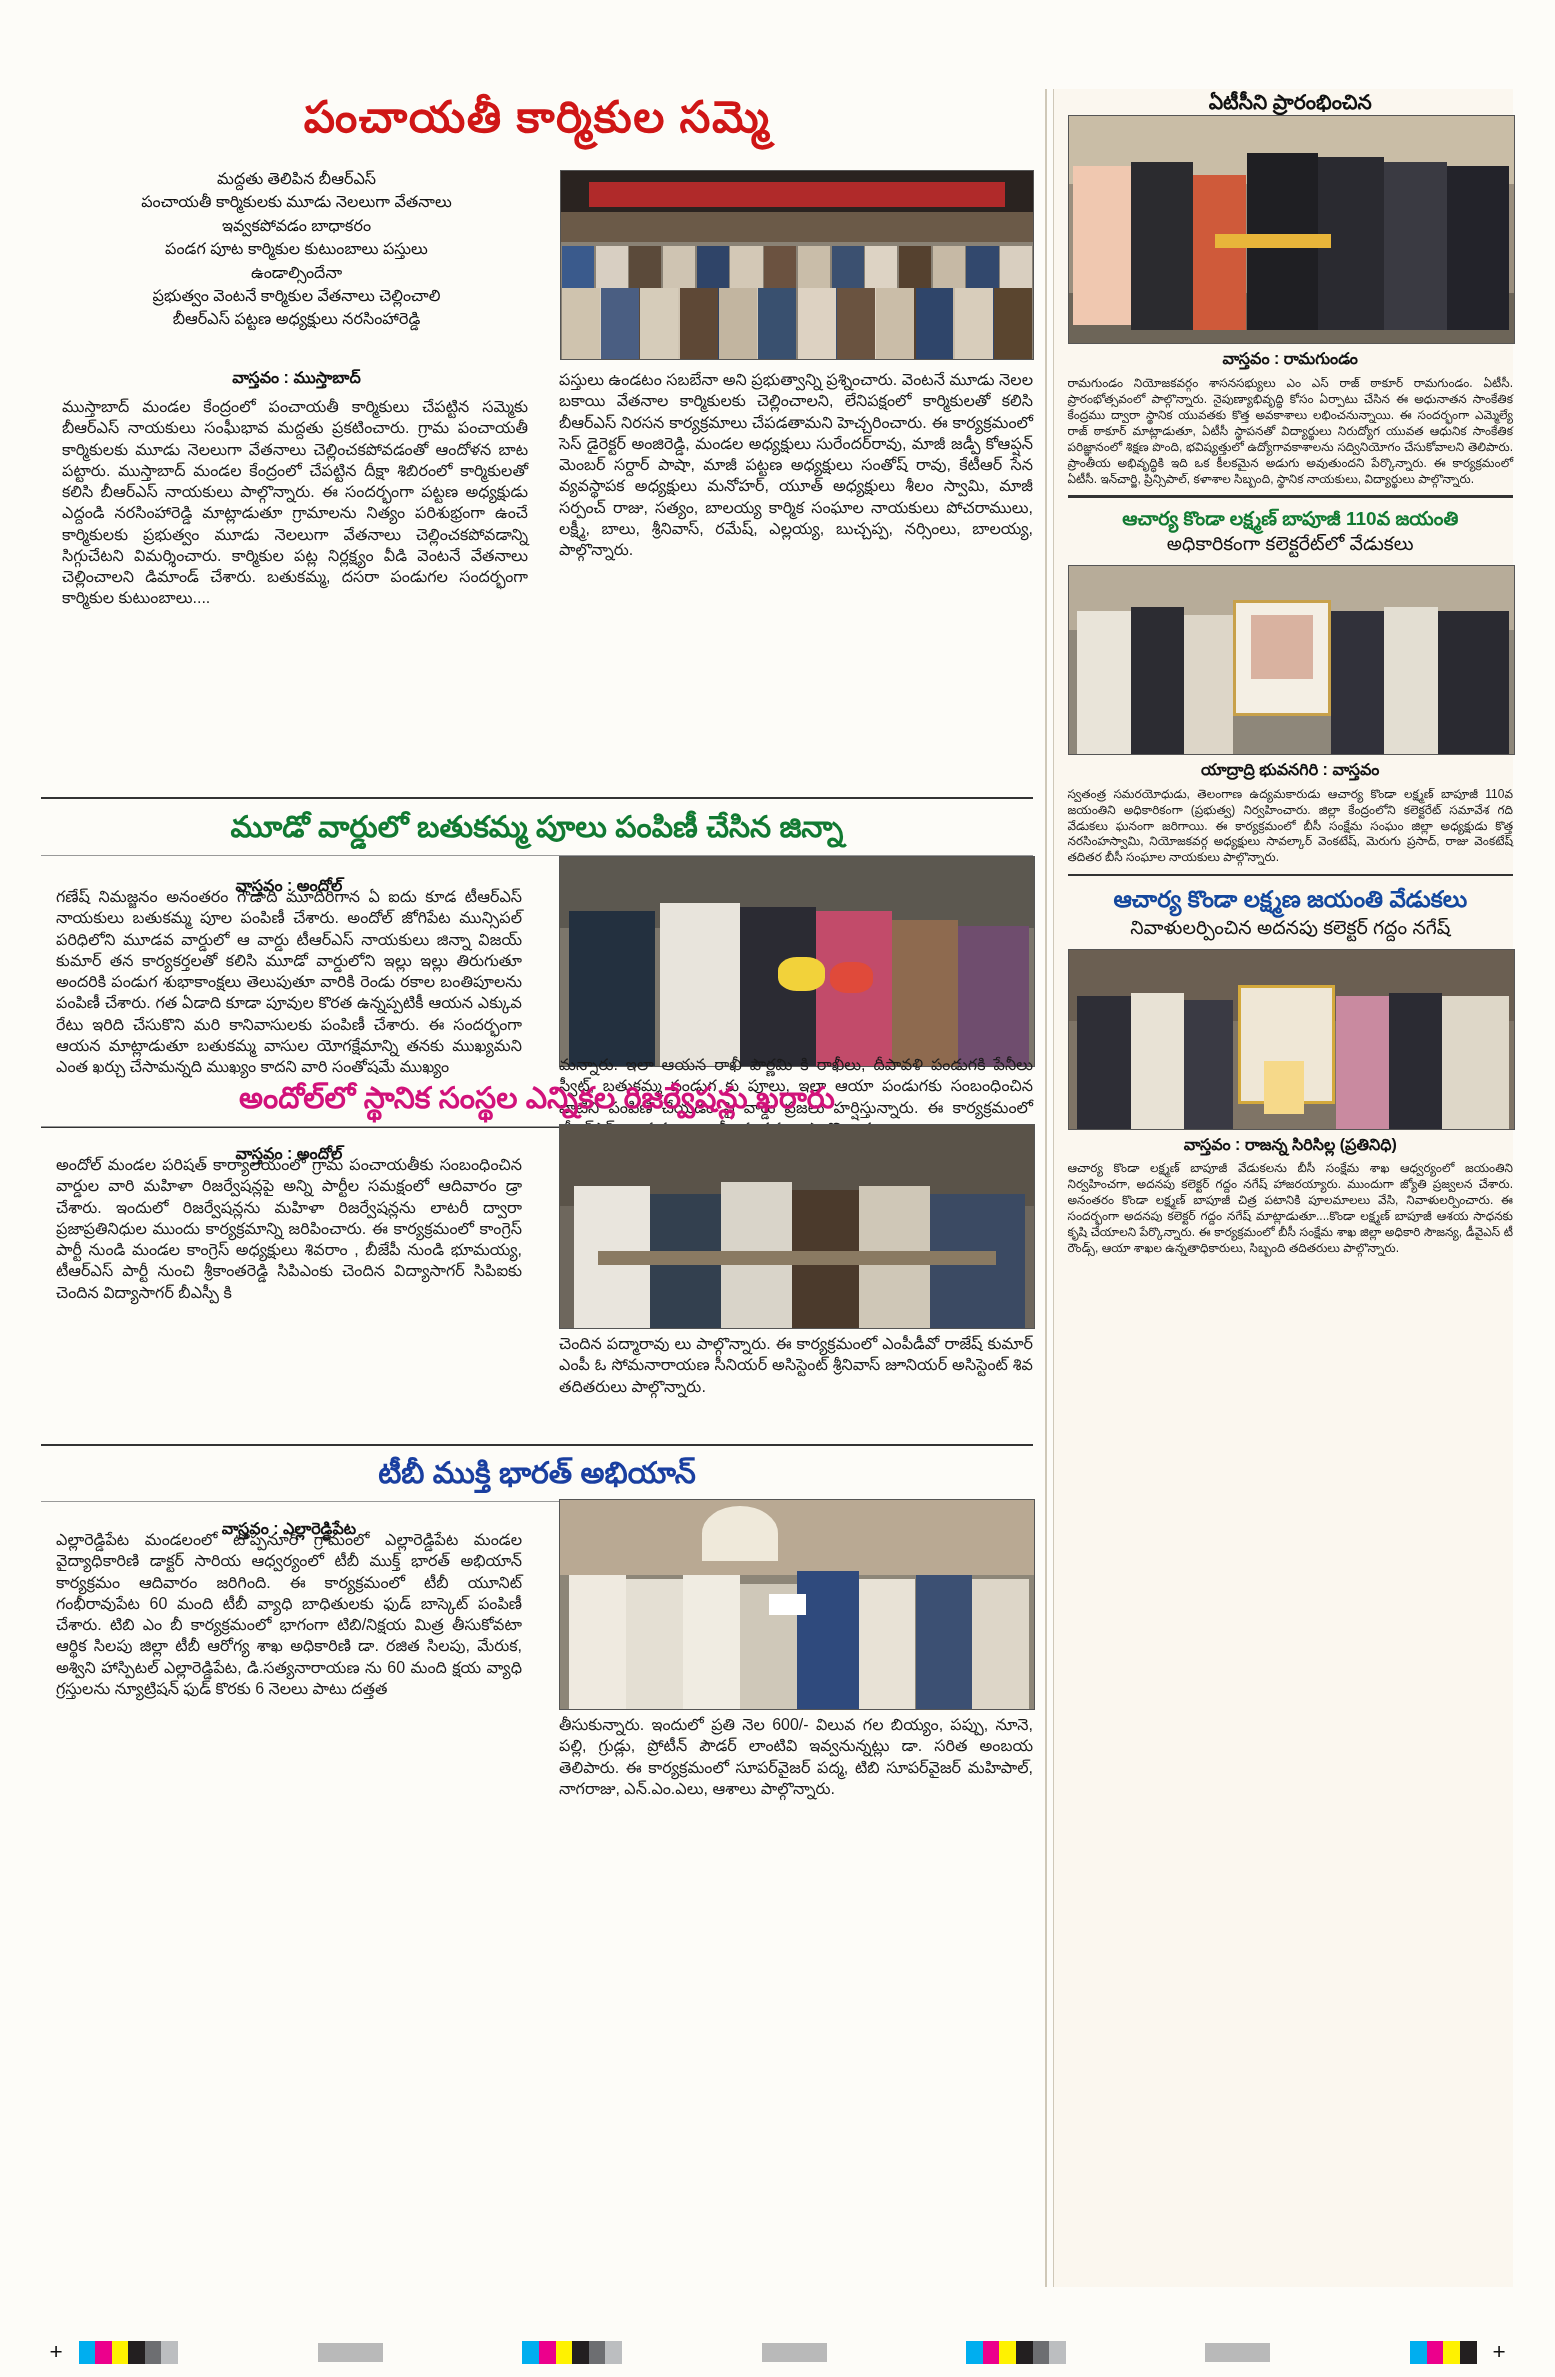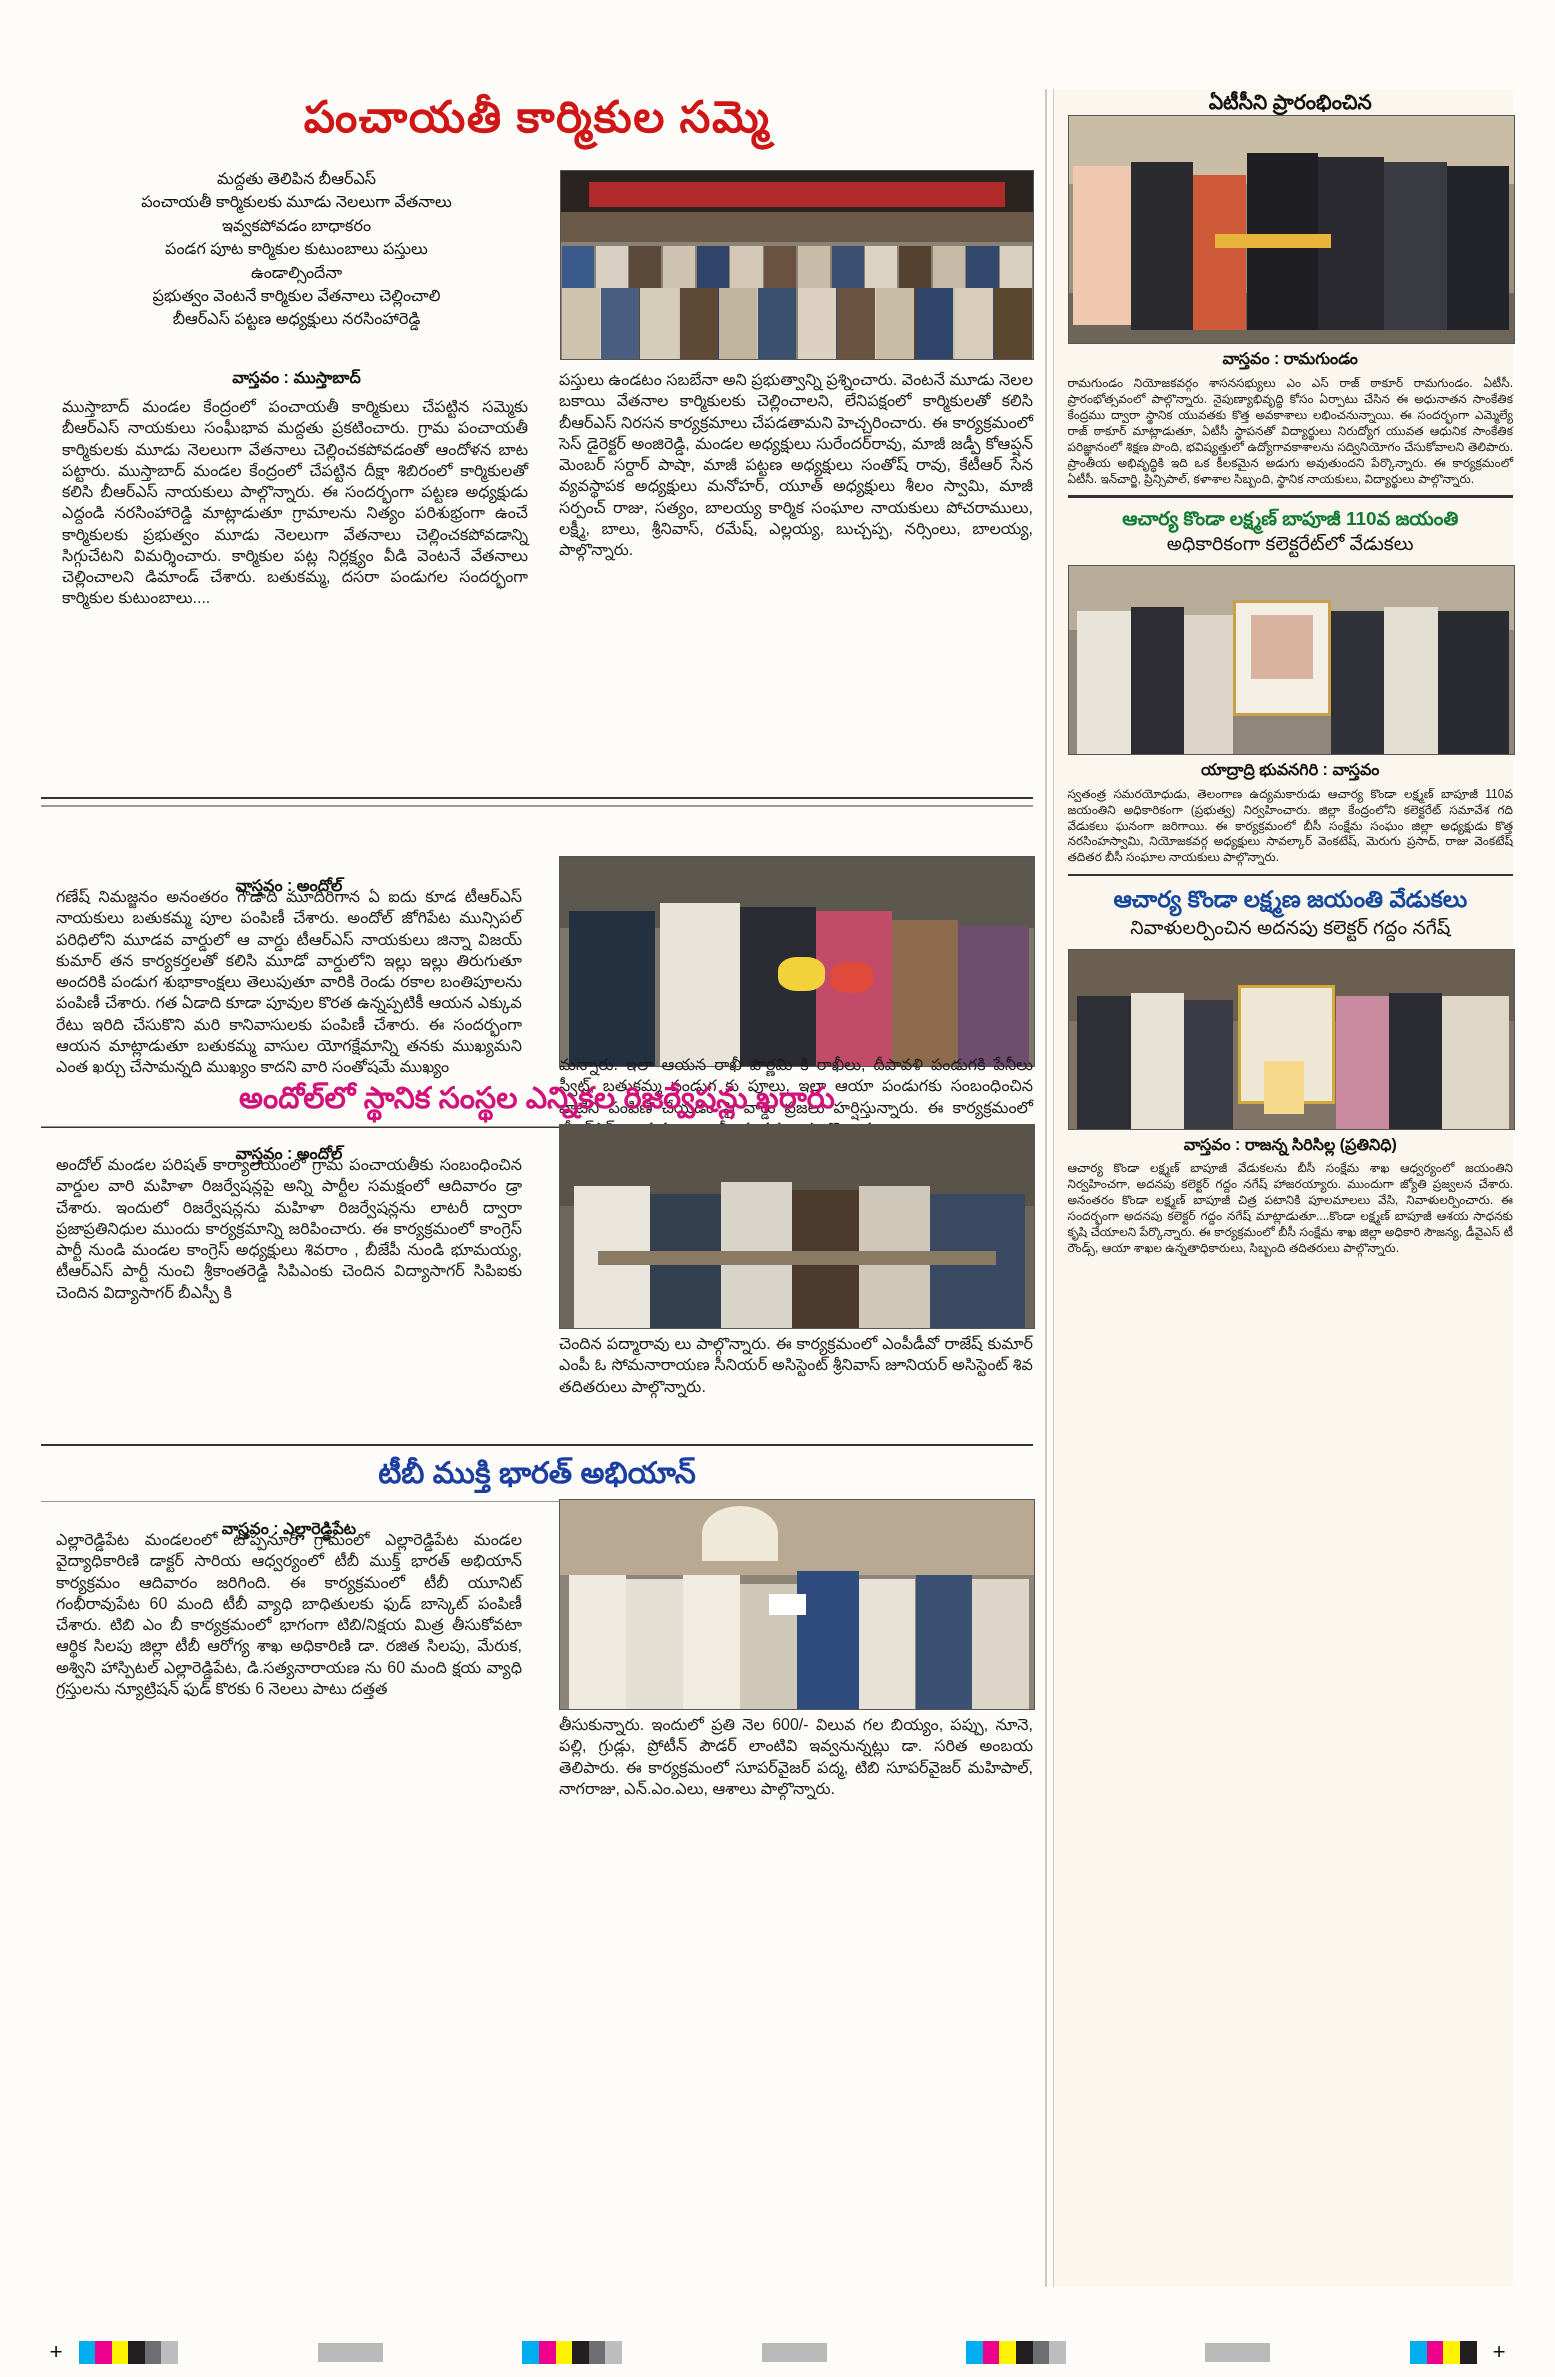--- a/index.html
+++ b/index.html
@@ -188,20 +188,21 @@
         <p class="byline" style="position:absolute; left:30px; top:280px; width:451px; margin:0;">వాస్తవం : ముస్తాబాద్</p>
 
         <p class="tx" style="position:absolute; left:21px; top:307px; width:466px;">ముస్తాబాద్ మండల కేంద్రంలో పంచాయతీ కార్మికులు చేపట్టిన సమ్మెకు బీఆర్ఎస్ నాయకులు సంఘీభావ మద్దతు ప్రకటించారు. గ్రామ పంచాయతీ కార్మికులకు మూడు నెలలుగా వేతనాలు చెల్లించకపోవడంతో ఆందోళన బాట పట్టారు. ముస్తాబాద్ మండల కేంద్రంలో చేపట్టిన దీక్షా శిబిరంలో కార్మికులతో కలిసి బీఆర్ఎస్ నాయకులు పాల్గొన్నారు. ఈ సందర్భంగా పట్టణ అధ్యక్షుడు ఎద్దండి నరసింహారెడ్డి మాట్లాడుతూ గ్రామాలను నిత్యం పరిశుభ్రంగా ఉంచే కార్మికులకు ప్రభుత్వం మూడు నెలలుగా వేతనాలు చెల్లించకపోవడాన్ని సిగ్గుచేటని విమర్శించారు. కార్మికుల పట్ల నిర్లక్ష్యం వీడి వెంటనే వేతనాలు చెల్లించాలని డిమాండ్ చేశారు. బతుకమ్మ, దసరా పండుగల సందర్భంగా కార్మికుల కుటుంబాలు....</p>
 
         <p class="tx" style="position:absolute; left:518px; top:280px; width:474px;">పస్తులు ఉండటం సబబేనా అని ప్రభుత్వాన్ని ప్రశ్నించారు. వెంటనే మూడు నెలల బకాయి వేతనాల కార్మికులకు చెల్లించాలని, లేనిపక్షంలో కార్మికులతో కలిసి బీఆర్ఎస్ నిరసన కార్యక్రమాలు చేపడతామని హెచ్చరించారు. ఈ కార్యక్రమంలో సెస్ డైరెక్టర్ అంజిరెడ్డి, మండల అధ్యక్షులు సురేందర్‌రావు, మాజీ జడ్పీ కోఆప్షన్ మెంబర్ సర్దార్ పాషా, మాజీ పట్టణ అధ్యక్షులు సంతోష్ రావు, కేటీఆర్ సేన వ్యవస్థాపక అధ్యక్షులు మనోహర్, యూత్ అధ్యక్షులు శీలం స్వామి, మాజీ సర్పంచ్ రాజు, సత్యం, బాలయ్య కార్మిక సంఘాల నాయకులు పోచరాములు, లక్ష్మీ, బాలు, శ్రీనివాస్, రమేష్, ఎల్లయ్య, బుచ్చప్ప, నర్సింలు, బాలయ్య, పాల్గొన్నారు.</p>
       </div>
 
       <div class="sep" style="position:absolute; top:700px; left:0; width:992px;"></div>
 
       <div class="art" style="position:absolute; top:713px; left:0; width:992px; height:308px;">
+        <h2 class="hl-band hl-green">మూడో వార్డులో బతుకమ్మ పూలు పంపిణీ చేసిన జిన్నా</h2>
         <div class="sep-thin" style="margin:3px 0 7.5px 0;"></div>
 
         <p class="byline" style="position:absolute; left:15px; top:59px; width:466px;">వాస్తవం : అందోల్</p>
         <p class="tx" style="position:absolute; left:15px; top:84px; width:466px;">గణేష్ నిమజ్జనం అనంతరం గౌడాది మూదిరిగాన ఏ ఐదు కూడ టీఆర్ఎస్ నాయకులు బతుకమ్మ పూల పంపిణీ చేశారు. అందోల్ జోగిపేట మున్సిపల్ పరిధిలోని మూడవ వార్డులో ఆ వార్డు టీఆర్ఎస్ నాయకులు జిన్నా విజయ్ కుమార్ తన కార్యకర్తలతో కలిసి మూడో వార్డులోని ఇల్లు ఇల్లు తిరుగుతూ అందరికి పండుగ శుభాకాంక్షలు తెలుపుతూ వారికి రెండు రకాల బంతిపూలను పంపిణీ చేశారు. గత ఏడాది కూడా పూవుల కొరత ఉన్నప్పటికీ ఆయన ఎక్కువ రేటు ఇరిది చేసుకొని మరి కానివాసులకు పంపిణీ చేశారు. ఈ సందర్భంగా ఆయన మాట్లాడుతూ బతుకమ్మ వాసుల యోగక్షేమాన్ని తనకు ముఖ్యమని ఎంత ఖర్చు చేసామన్నది ముఖ్యం కాదని వారి సంతోషమే ముఖ్యం</p>
 
         <div class="photo" style="position:absolute; left:518px; top:54px; width:474px; height:209px;">
           <div class="ph-inner">
             <div style="position:absolute;inset:0;background:linear-gradient(#6f6a60 0 30%, #8e8madd 0);background-color:#7c766b;"></div>
             <div style="position:absolute;left:0;top:0;width:100%;height:34%;background:#5c5850;"></div>
             <div style="position:absolute;left:2%;top:26%;width:18%;height:74%;background:#23303f;"></div>

